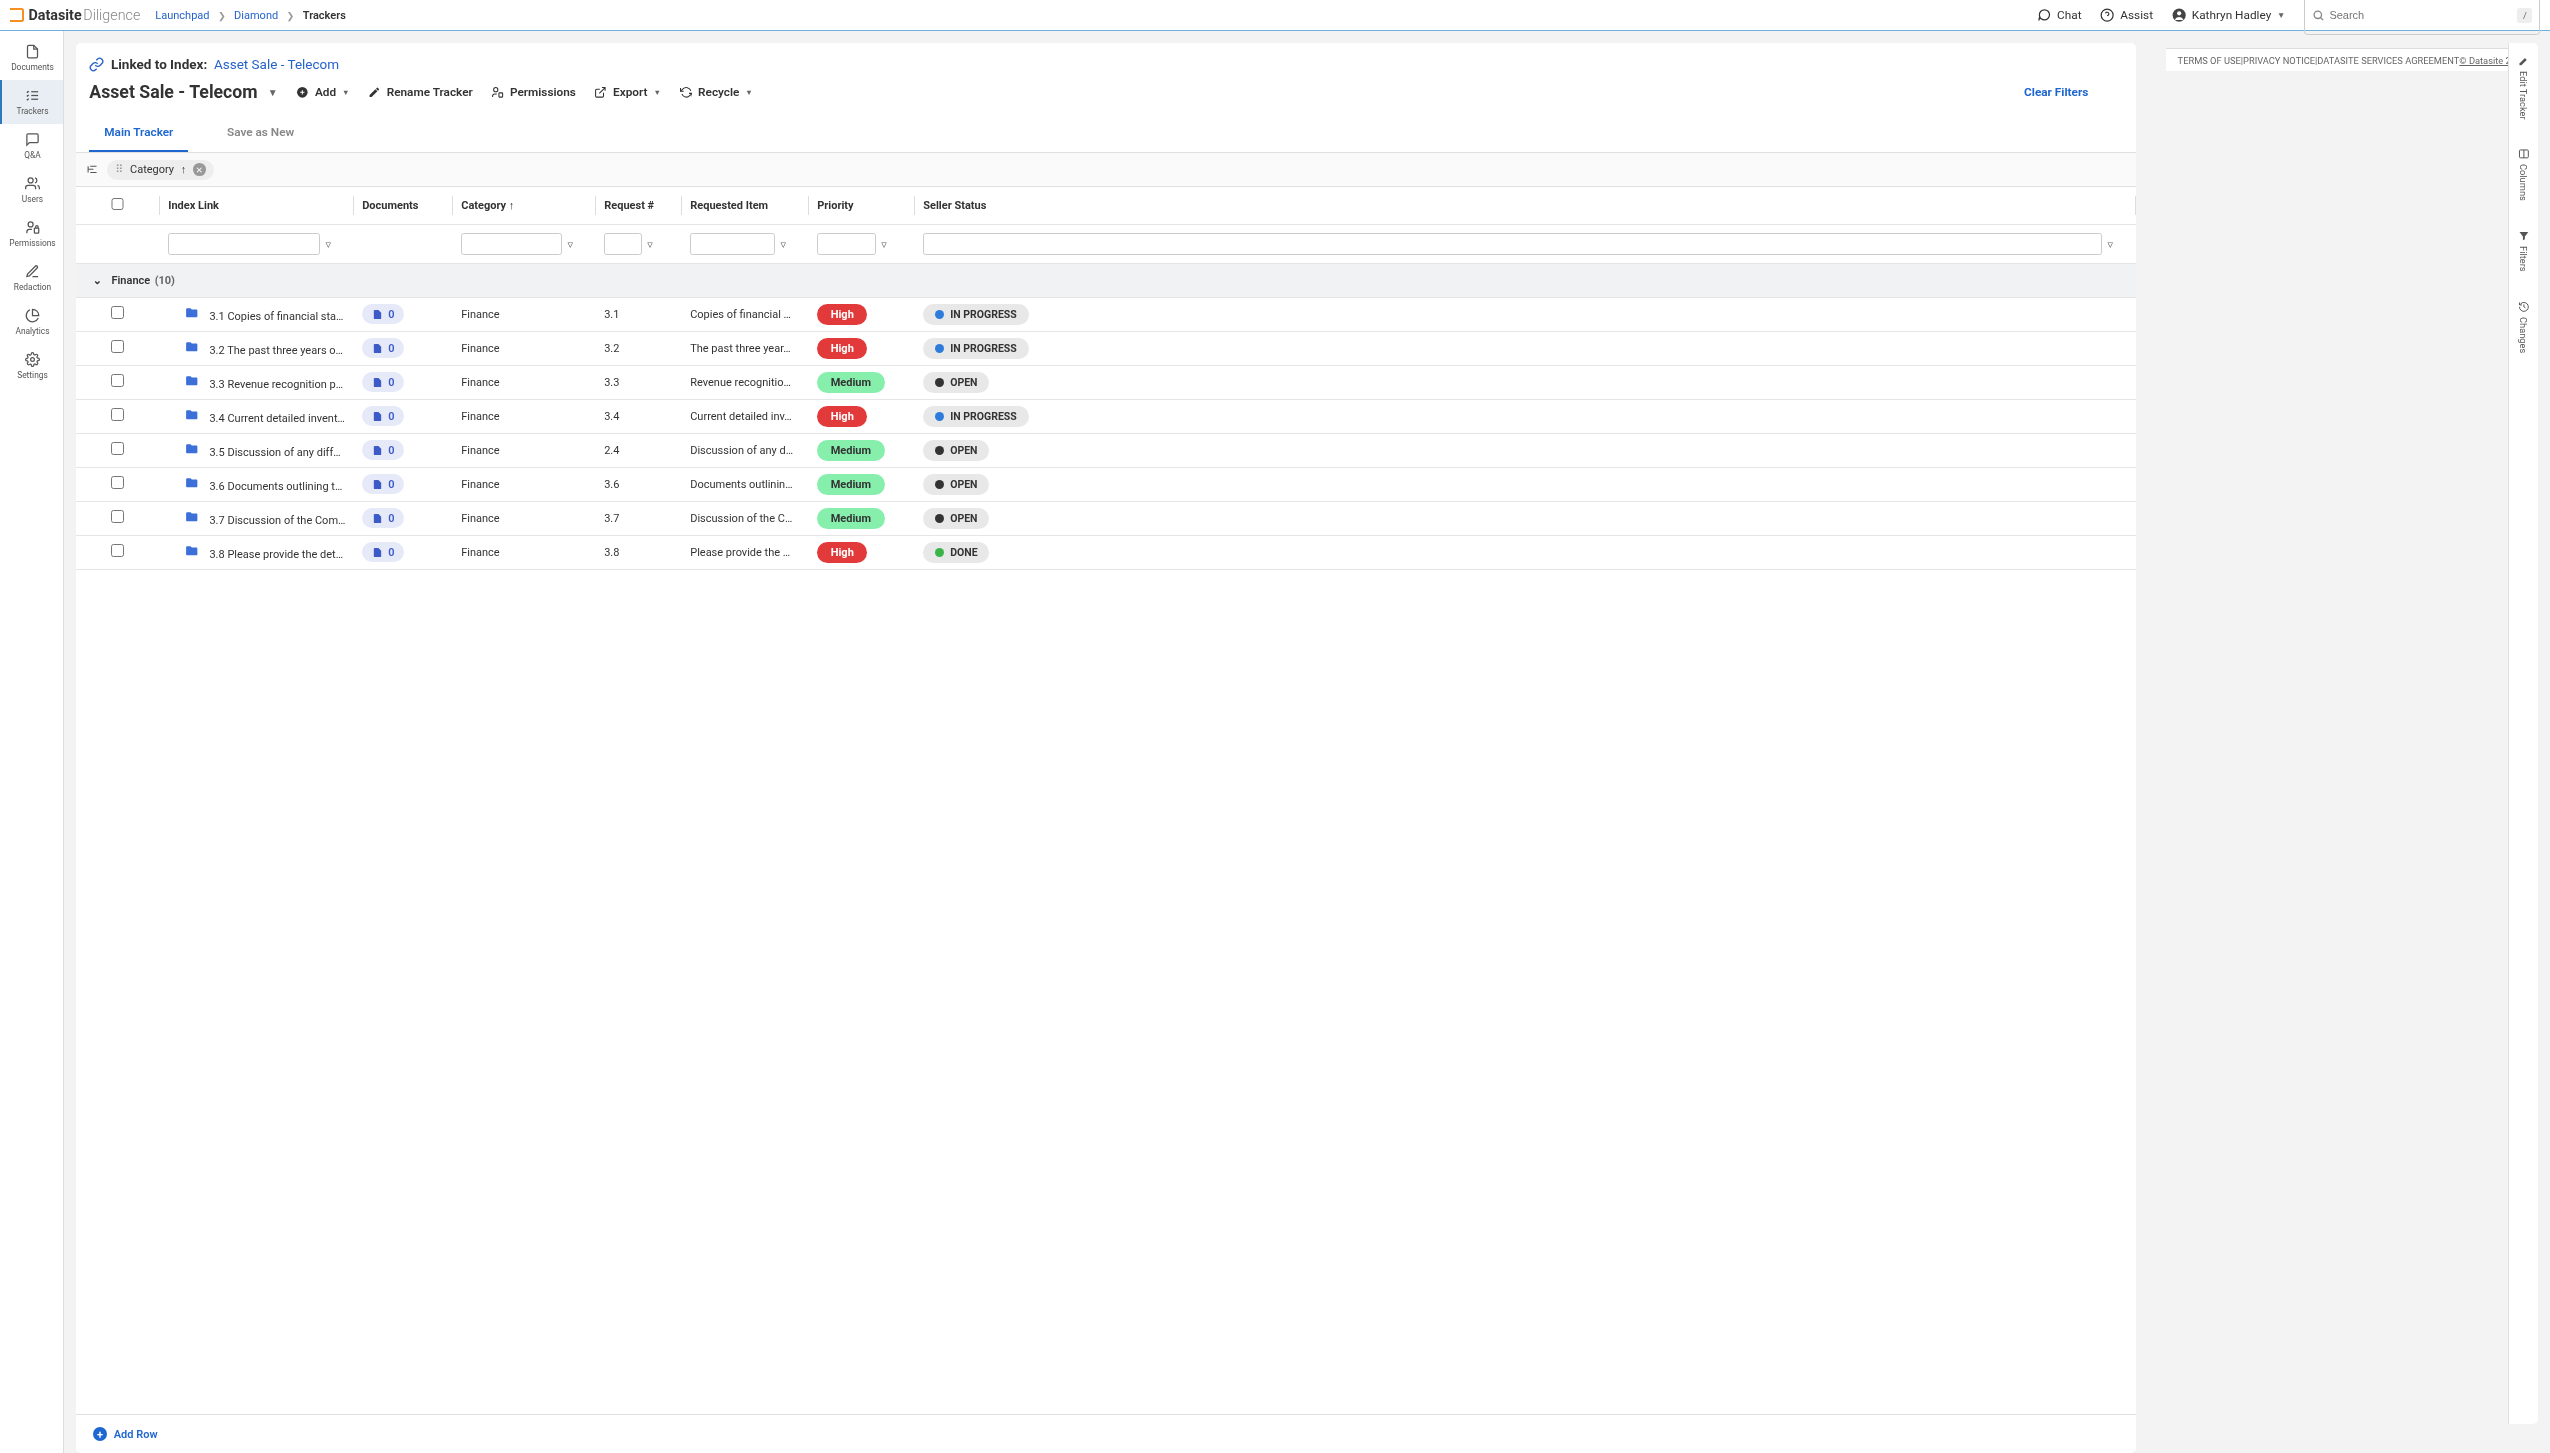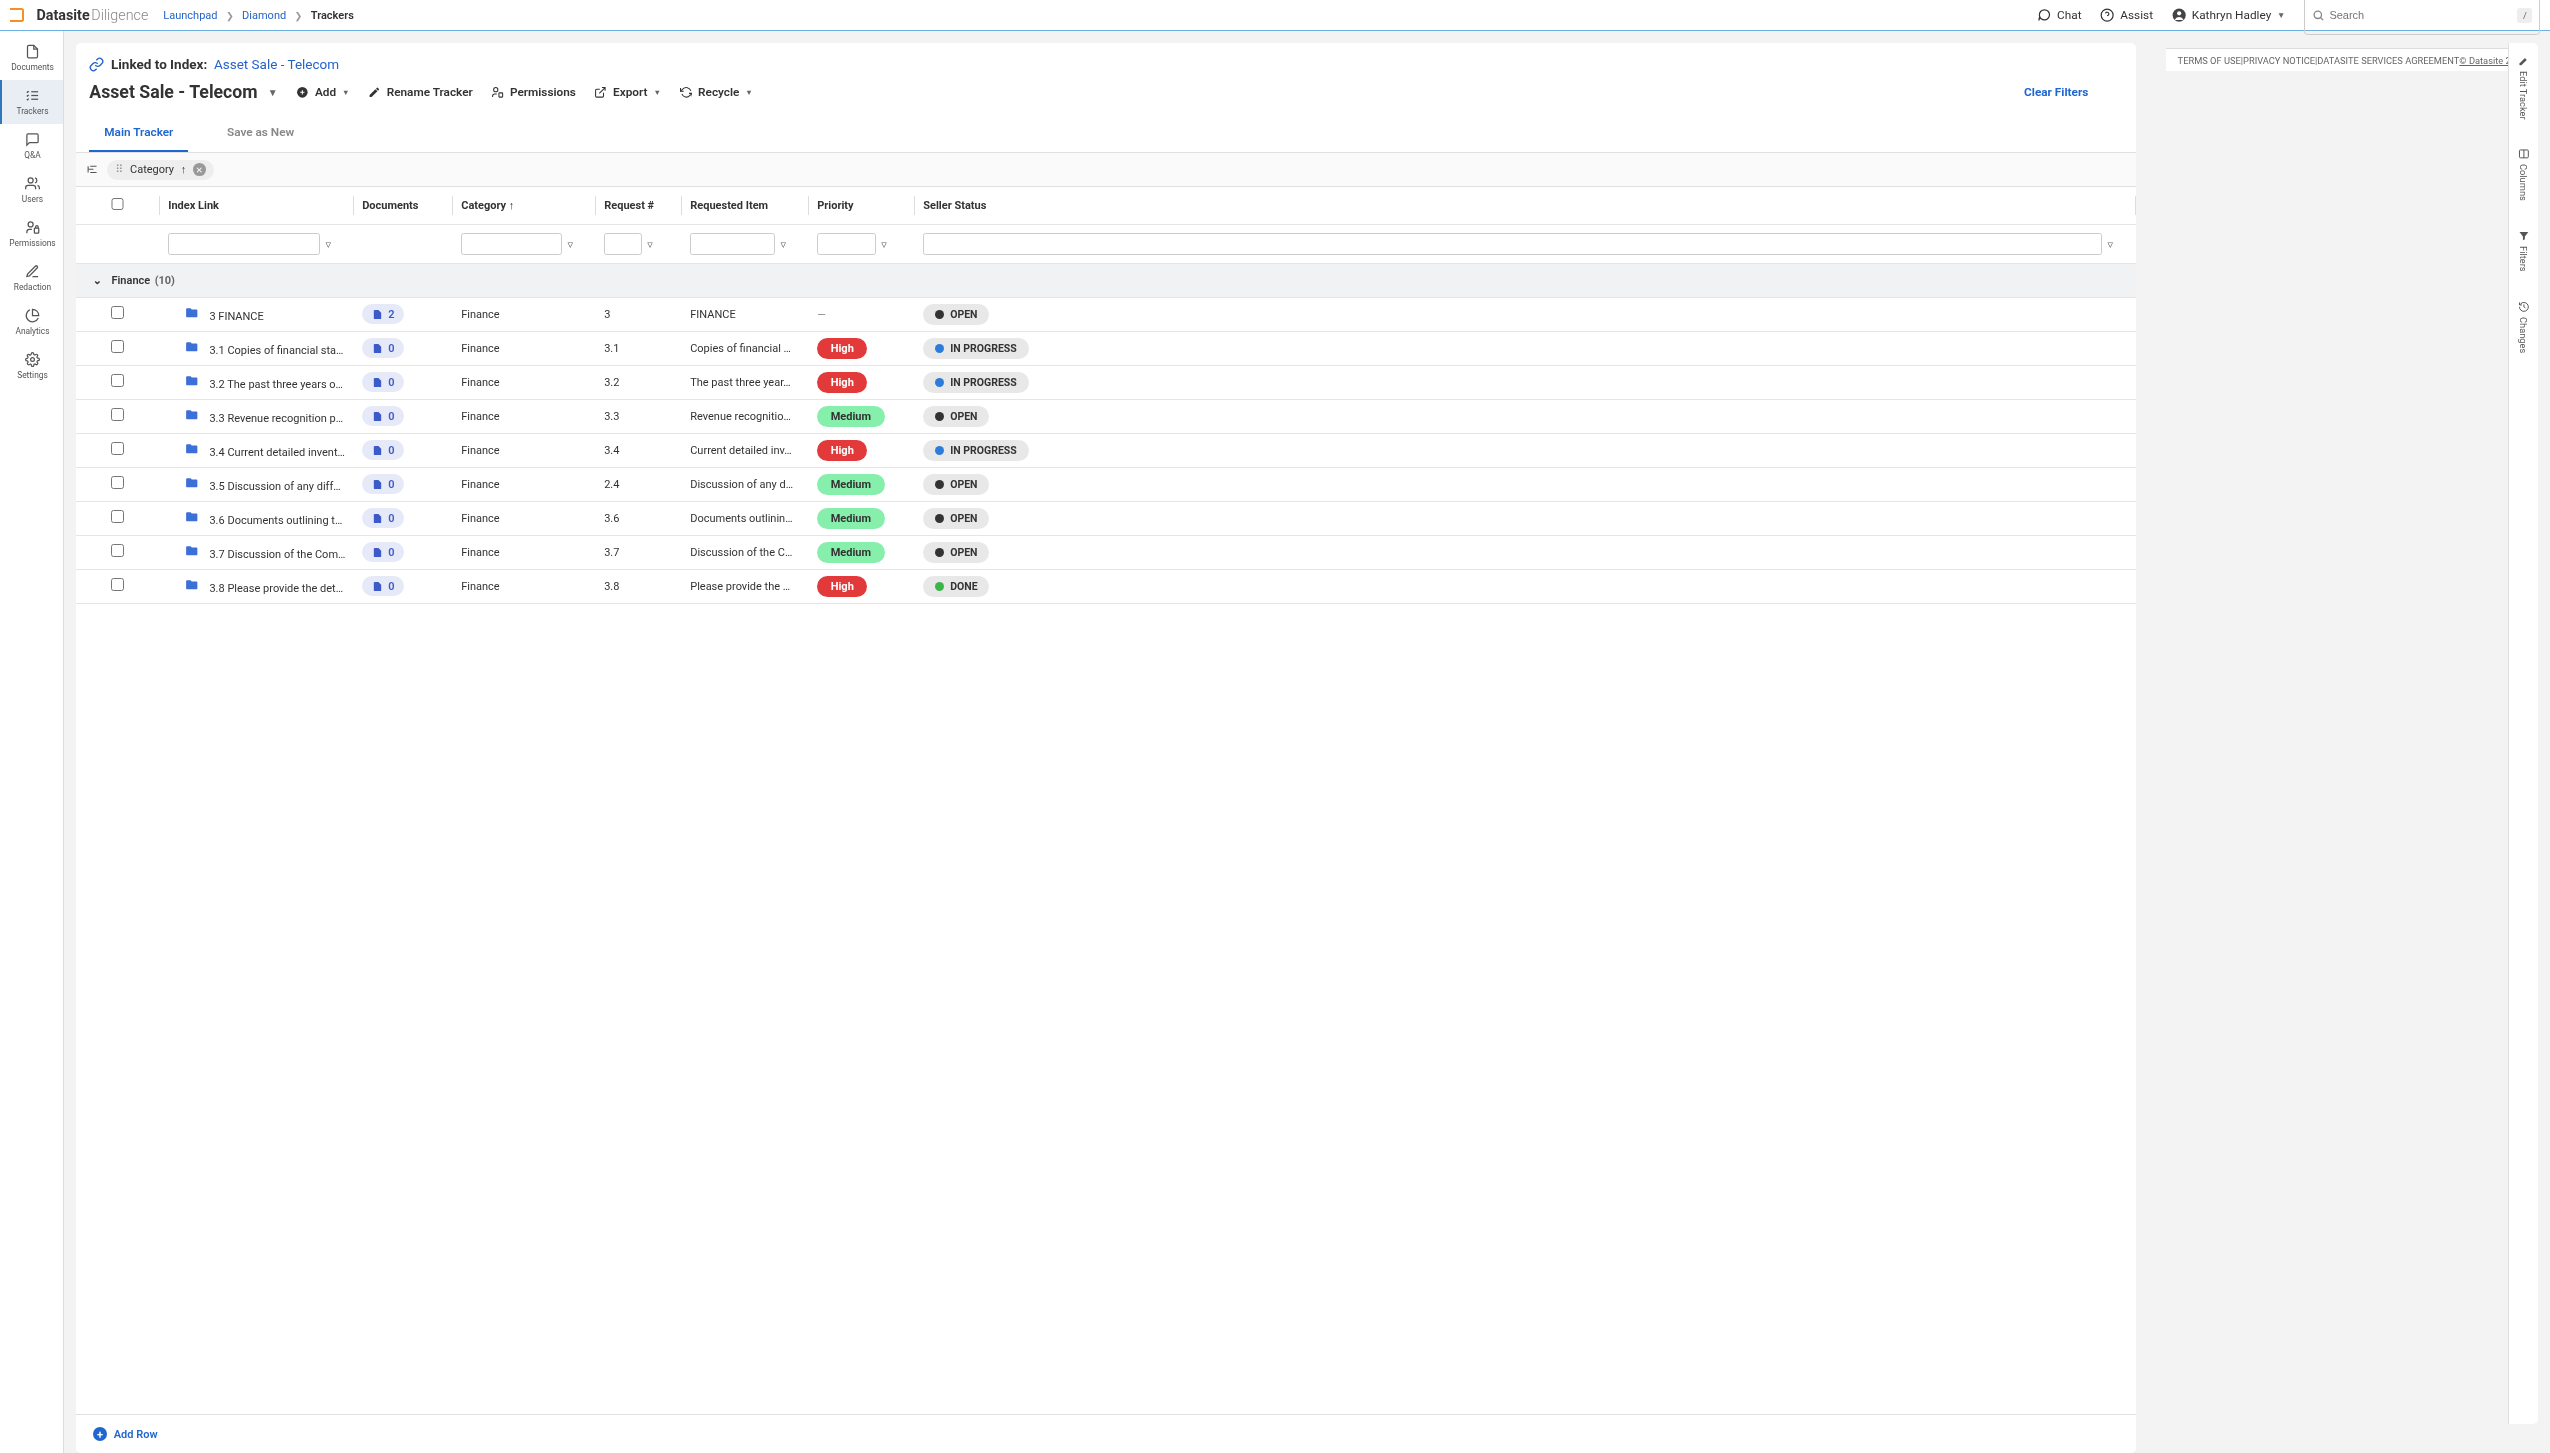--- a/index.html
+++ b/index.html
@@ -1,20 +1,20 @@
 <!DOCTYPE html>
 <html style="font-size:13.5px"><head>
 <meta charset="utf-8">
 <style>
 * { box-sizing: border-box; margin: 0; padding: 0; }
 body { font-family: -apple-system, BlinkMacSystemFont, "Segoe UI", Roboto, Arial, sans-serif; font-size: 11.8px; color: #333; background: #f3f3f3; overflow: hidden; }
 
 
 .topbar { height: 31px; background: #fff; border-bottom: 1.7px solid #6eb0e0; display: flex; align-items: center; padding: 0 10px; }
-.logo { display: flex; align-items: center; gap: 13px; font-weight: 400; font-size: 14.3px; color: #333; }
+.logo { display: flex; align-items: center; gap: 5px; font-weight: 400; font-size: 14.3px; color: #333; }
 .logo-icon { width: 13.5px; height: 13.5px; border: 2.1px solid #f69023; border-left: none; border-radius: 0 2.5px 2.5px 0; position: relative; }
 .logo-strong { font-weight: 700; }
 .breadcrumbs { display: flex; align-items: center; gap: 8.4px; margin-left: 15px; font-size: 11px; }
 .crumb-link { color: #2563c9; cursor: pointer; }
 .crumb-sep { color: #999; font-size: 9.3px; }
 .crumb-current { color: #333; font-weight: 600; }
 .topbar-right { margin-left: auto; display: flex; align-items: center; gap: 18.6px; }
 .top-action { display: flex; align-items: center; gap: 5.9px; color: #333; cursor: pointer; font-weight: 400; font-size: 11.8px; }
 .top-action svg { width: 14.3px; height: 14.3px; }
 .search-box { display: flex; align-items: center; border: 0.8px solid #ccc; border-radius: 3.4px; padding: 3.4px 6.7px; width: 236px; height: 40px; }
@@ -309,46 +309,20 @@
             </tr>
           </thead>
           <tbody id="tbody">
             <tr class="group-row">
               <td colspan="8" style="padding-left:17px">
                 <span class="expand">⌄</span>
                 <span>Finance</span>
                 <span style="font-weight:700;color:#666;margin-left:1.7px">(10)</span>
               </td>
             </tr>
-          <tr>
-    <td class="col-check"><input type="checkbox" style=""></td>
-    <td class="col-index" style="padding-left:25px">
-      <svg class="folder-icon" width="13.5" height="13.5" viewBox="0 0 24 24" fill="currentColor">
-                    <path d="M10 4H4c-1.1 0-2 .9-2 2v12c0 1.1.9 2 2 2h16c1.1 0 2-.9 2-2V8c0-1.1-.9-2-2-2h-8l-2-2z"></path>
-                  </svg>
-      <span>3 FINANCE</span>
-    </td>
-    <td class="col-docs">
-      <span class="doc-pill">
-        <svg viewBox="0 0 24 24" fill="currentColor">
-                      <path d="M14 2H6a2 2 0 00-2 2v16a2 2 0 002 2h12a2 2 0 002-2V8l-6-6z"></path>
-                    </svg>
-        2
-      </span>
-    </td>
-    <td class="col-cat">Finance</td>
-    <td class="col-req">3</td>
-    <td class="col-item">FINANCE</td>
-    <td class="col-pri"><span style="color:#888">—</span></td>
-    <td class="col-status">
-      <span class="status-pill">
-        <span class="dot dot-open"></span>OPEN
-      </span>
-    </td>
-              </tr>
               <tr>
     <td class="col-check"><input type="checkbox" style=""></td>
     <td class="col-index" style="padding-left:25px">
       <svg class="folder-icon" width="13.5" height="13.5" viewBox="0 0 24 24" fill="currentColor">
                     <path d="M10 4H4c-1.1 0-2 .9-2 2v12c0 1.1.9 2 2 2h16c1.1 0 2-.9 2-2V8c0-1.1-.9-2-2-2h-8l-2-2z"></path>
                   </svg>
       <span>3.1 Copies of financial state…</span>
     </td>
     <td class="col-docs">
       <span class="doc-pill">

